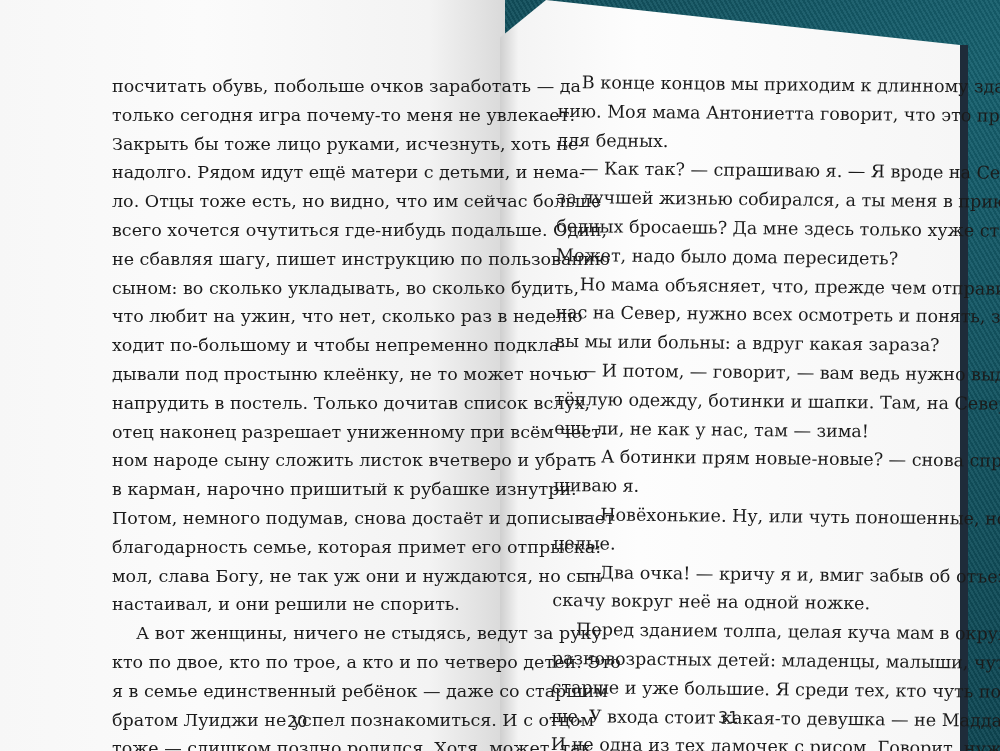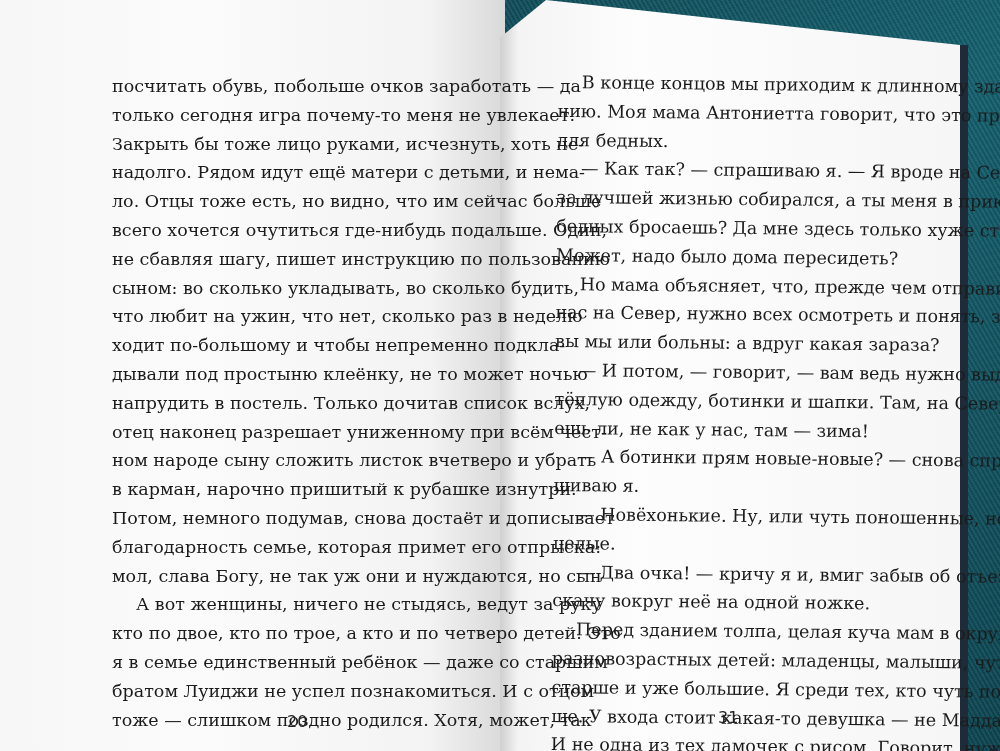--- a/index.html
+++ b/index.html
@@ -73,20 +73,21 @@
   <span class="line">что любит на ужин, что нет, сколько раз в неделю</span>
   <span class="line">ходит по-большому и чтобы непременно подкла-</span>
   <span class="line">дывали под простыню клеёнку, не то может ночью</span>
   <span class="line">напрудить в постель. Только дочитав список вслух,</span>
   <span class="line">отец наконец разрешает униженному при всём чест-</span>
   <span class="line">ном народе сыну сложить листок вчетверо и убрать</span>
   <span class="line">в карман, нарочно пришитый к рубашке изнутри.</span>
   <span class="line">Потом, немного подумав, снова достаёт и дописывает</span>
   <span class="line">благодарность семье, которая примет его отпрыска:</span>
   <span class="line">мол, слава Богу, не так уж они и нуждаются, но сын</span>
+  <span class="line last">настаивал, и они решили не спорить.</span>
   <span class="line indent">А вот женщины, ничего не стыдясь, ведут за руку</span>
   <span class="line">кто по двое, кто по трое, а кто и по четверо детей. Это</span>
   <span class="line">я в семье единственный ребёнок — даже со старшим</span>
   <span class="line">братом Луиджи не успел познакомиться. И с отцом</span>
   <span class="line">тоже — слишком поздно родился. Хотя, может, так</span>
 
 </div>
 
 <div class="text-block text-right">
   <span class="line indent">В конце концов мы приходим к длинному зда-</span>

